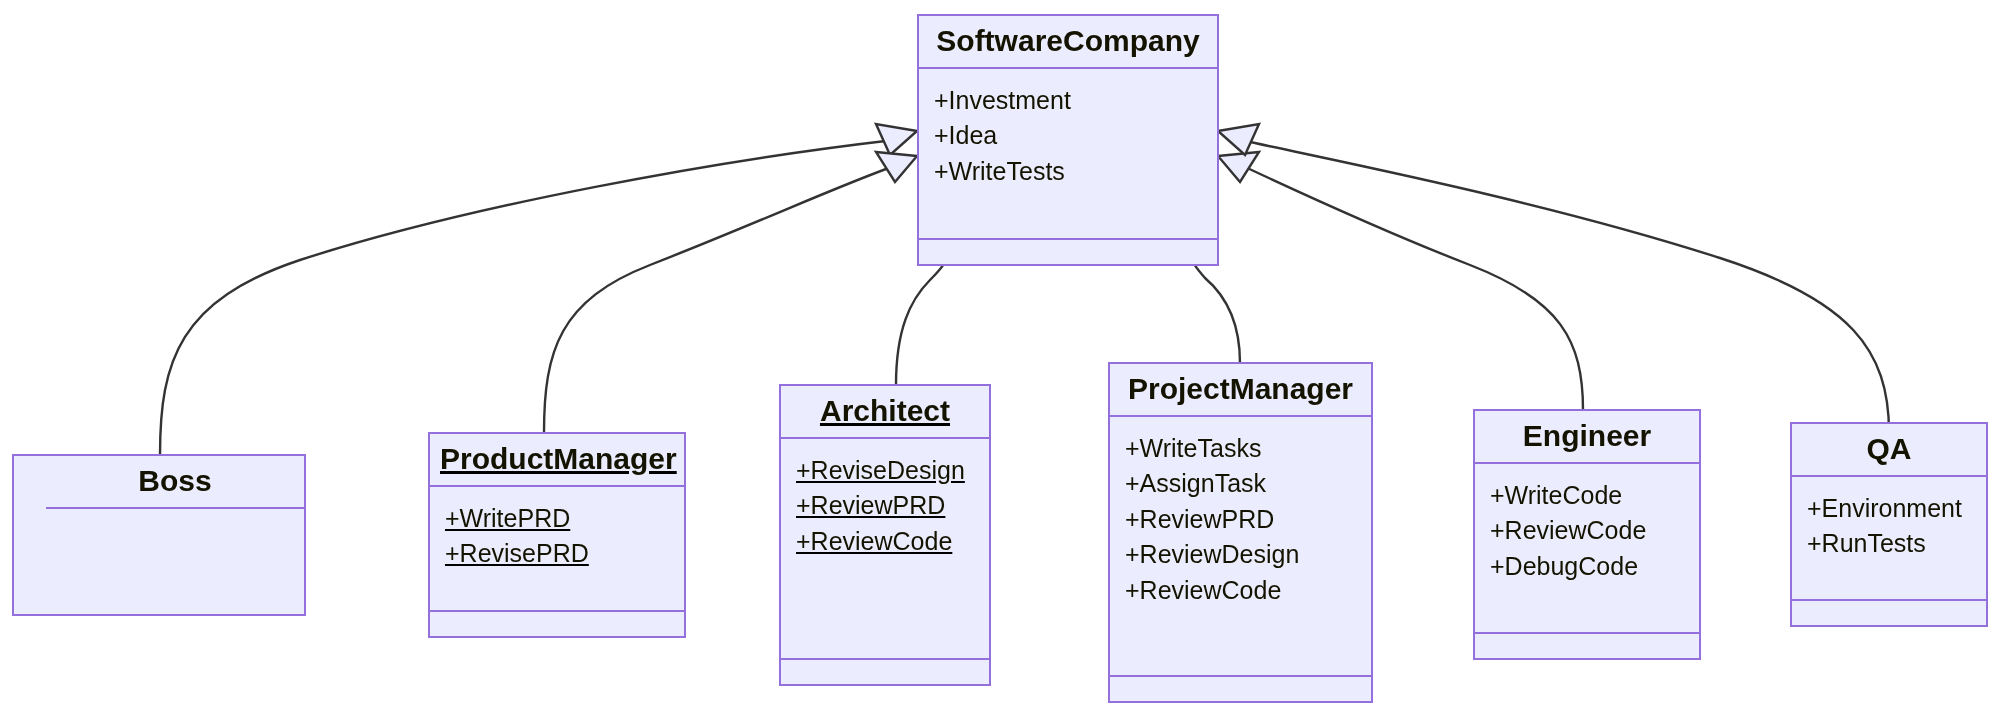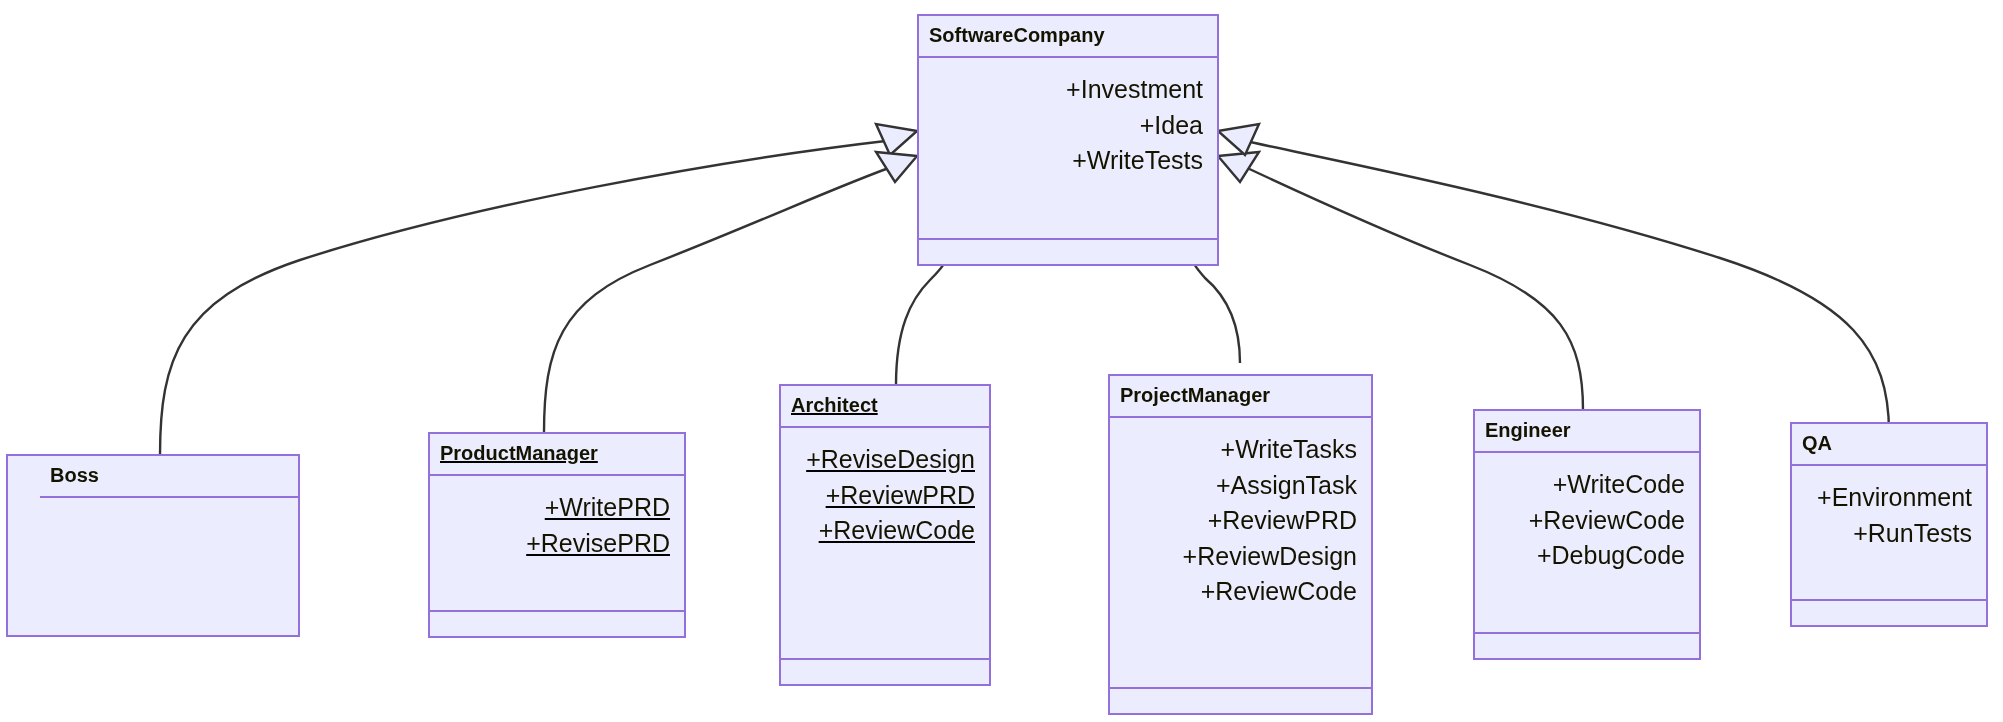--- a/index.html
+++ b/index.html
@@ -26,41 +26,40 @@
   .uml-class {
     position: absolute;
     box-sizing: border-box;
     background: #ececff;
     border: 2px solid #9370db;
     display: flex;
     flex-direction: column;
   }
   .uml-title {
     box-sizing: border-box;
-    text-align: left;
+    text-align: center;
     font-weight: bold;
-    font-size: 20px;
+    font-size: 30px;
     color: #131300;
     padding: 9px 10px 10px 10px;
     border-bottom: 2px solid #9370db;
     line-height: 1.05;
     white-space: nowrap;
   }
   .uml-attrs {
     box-sizing: border-box;
     flex: 1 1 auto;
     border-bottom: 2px solid #9370db;
     padding: 14px 14px 14px 15px;
     font-size: 25px;
     color: #131300;
     line-height: 1.42;
   }
   .uml-attrs .row {
     white-space: nowrap;
-    text-align: right;
   }
   .uml-methods {
     box-sizing: border-box;
     height: 24px;
   }
 </style>
 </head>
 <body>
 
 <div id="canvas">
@@ -94,21 +93,21 @@
   <div class="uml-class" style="left:917px; top:14px; width:302px; height:252px;">
     <div class="uml-title">SoftwareCompany</div>
     <div class="uml-attrs">
       <div class="row">+Investment</div>
       <div class="row">+Idea</div>
       <div class="row">+WriteTests</div>
     </div>
     <div class="uml-methods"></div>
   </div>
 
-  <div class="uml-class" style="left:6px; top:454px; width:294px; height:183px;padding-left:32px;">
+  <div class="uml-class" style="left:12px; top:454px; width:294px; height:162px;padding-left:32px;">
     <div class="uml-title">Boss</div>
     <div class="uml-methods"></div>
   </div>
 
   <div class="uml-class" style="left:428px; top:432px; width:258px; height:206px;text-decoration:underline;">
     <div class="uml-title">ProductManager</div>
     <div class="uml-attrs">
       <div class="row">+WritePRD</div>
       <div class="row">+RevisePRD</div>
     </div>
@@ -118,21 +117,21 @@
   <div class="uml-class" style="left:779px; top:384px; width:212px; height:302px;text-decoration:underline;">
     <div class="uml-title">Architect</div>
     <div class="uml-attrs">
       <div class="row">+ReviseDesign</div>
       <div class="row">+ReviewPRD</div>
       <div class="row">+ReviewCode</div>
     </div>
     <div class="uml-methods"></div>
   </div>
 
-  <div class="uml-class" style="left:1108px; top:362px; width:265px; height:341px;margin-top:12px;">
+  <div class="uml-class" style="left:1108px; top:362px; width:265px; height:341px;">
     <div class="uml-title">ProjectManager</div>
     <div class="uml-attrs">
       <div class="row">+WriteTasks</div>
       <div class="row">+AssignTask</div>
       <div class="row">+ReviewPRD</div>
       <div class="row">+ReviewDesign</div>
       <div class="row">+ReviewCode</div>
     </div>
     <div class="uml-methods"></div>
   </div>

